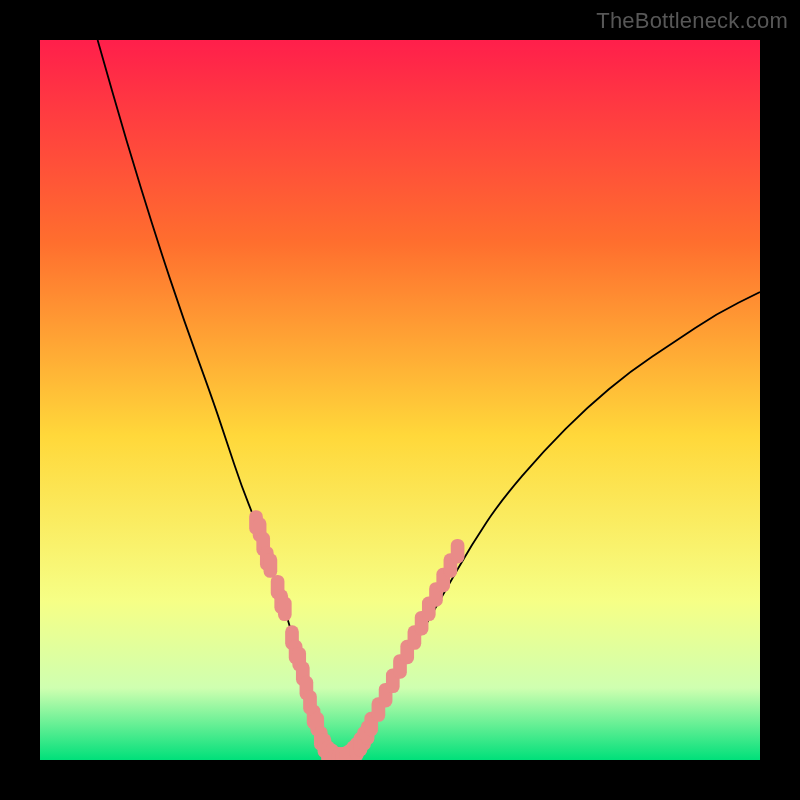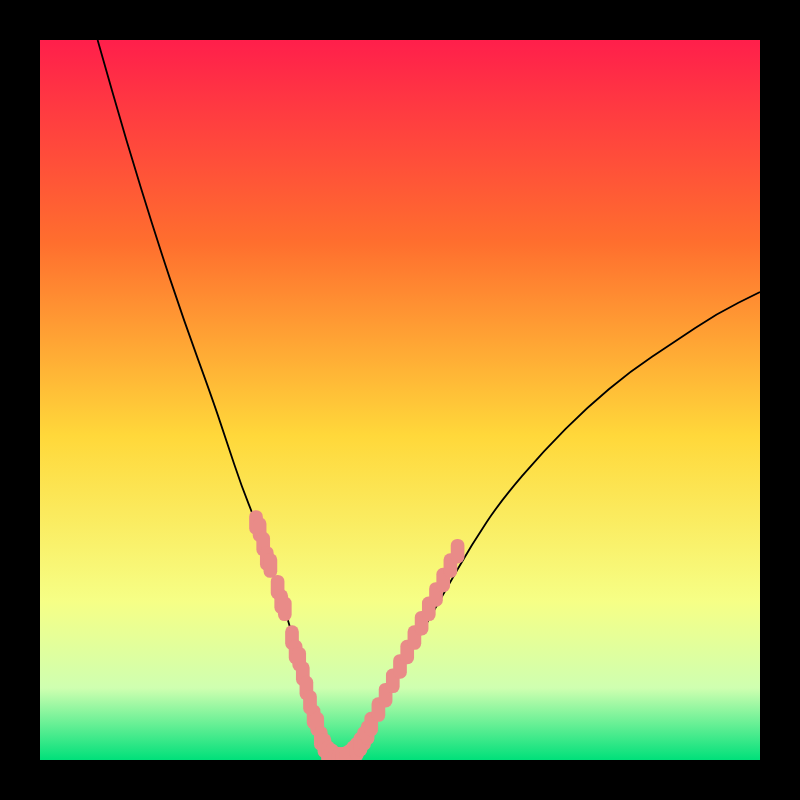--- a/index.html
+++ b/index.html
@@ -31,20 +31,21 @@
     color: #575757;
     font-size: 22px;
     font-weight: 500;
     letter-spacing: 0.2px;
   }
 </style>
 </head>
 <body>
 
 <div class="outer">
+  <div class="watermark">TheBottleneck.com</div>
   <svg class="plot-area" viewBox="0 0 100 100" preserveAspectRatio="none">
     <defs>
       <linearGradient id="bg-grad" x1="0" y1="0" x2="0" y2="1">
           <stop offset="0%" stop-color="#ff1f4b"></stop>
           <stop offset="28.000000000000004%" stop-color="#ff6e2e"></stop>
           <stop offset="55.00000000000001%" stop-color="#ffd83a"></stop>
           <stop offset="78%" stop-color="#f6ff86"></stop>
           <stop offset="90%" stop-color="#cfffb0"></stop>
           <stop offset="100%" stop-color="#00e07a"></stop>
         </linearGradient>

